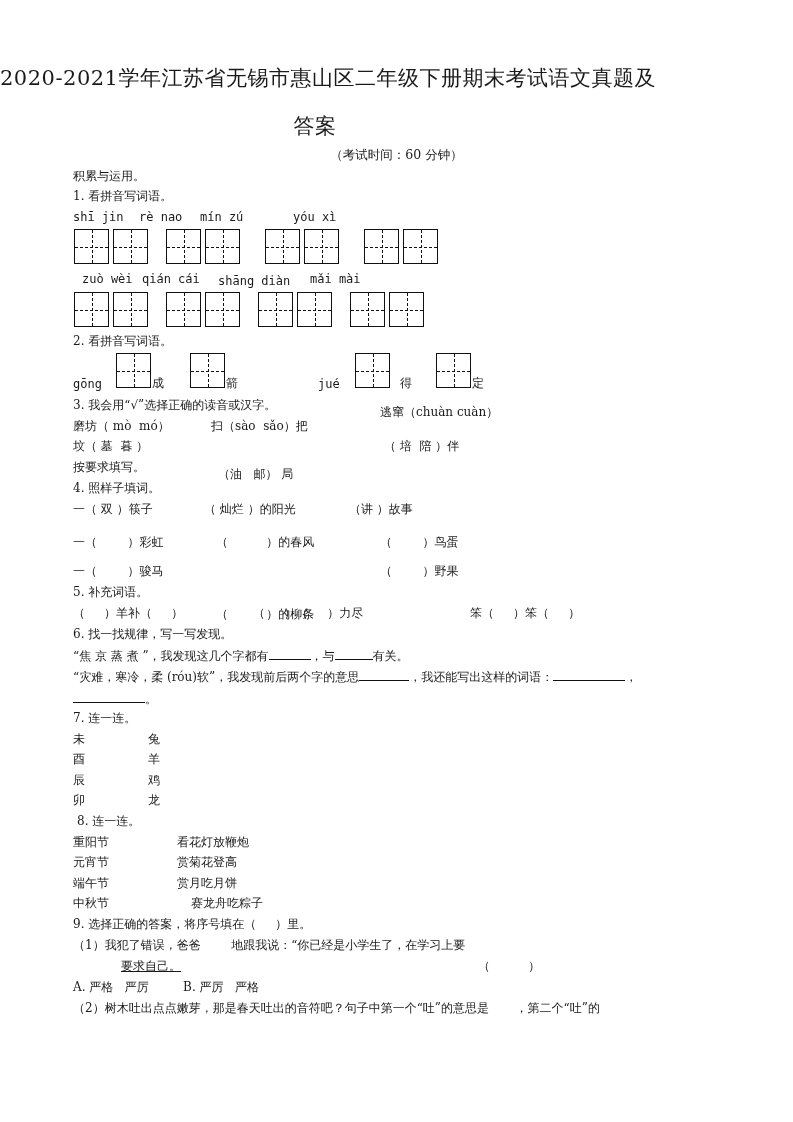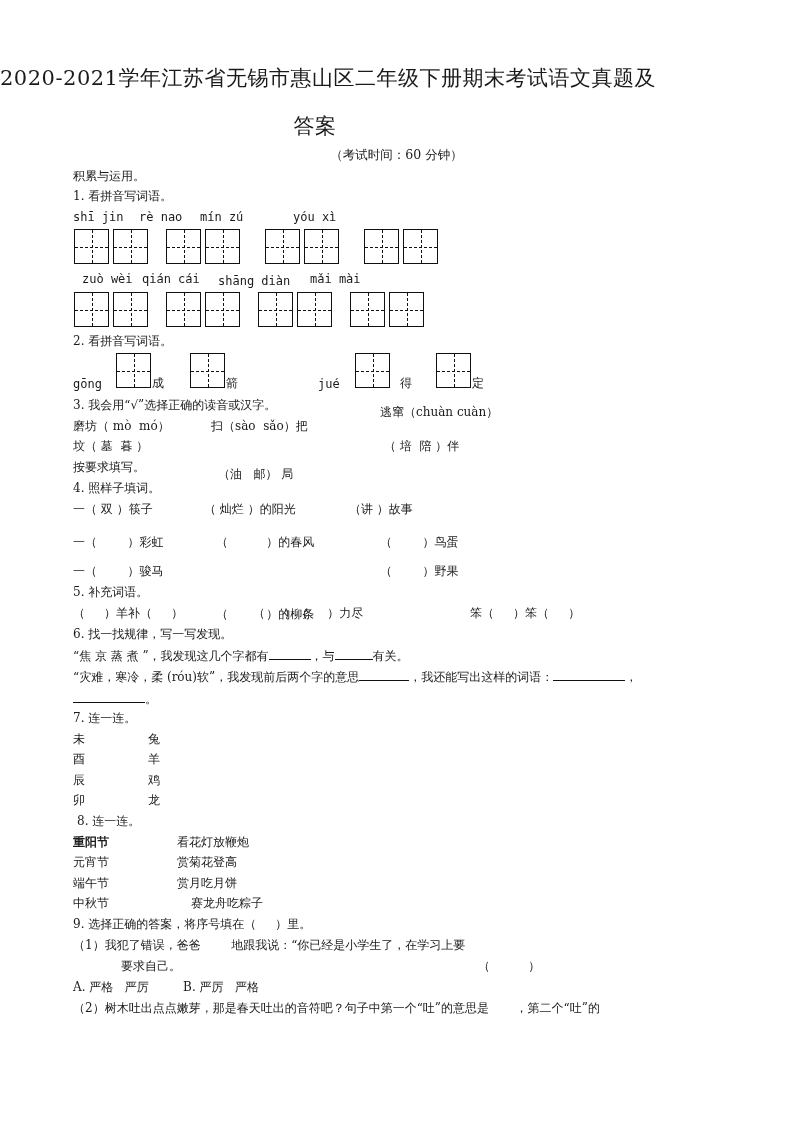--- a/index.html
+++ b/index.html
@@ -99,27 +99,27 @@
 <div class="abs t" style="left:73px; top:731px;">未</div>
 <div class="abs t" style="left:148px; top:731px;">兔</div>
 <div class="abs t" style="left:73px; top:751px;">酉</div>
 <div class="abs t" style="left:148px; top:751px;">羊</div>
 <div class="abs t" style="left:73px; top:772px;">辰</div>
 <div class="abs t" style="left:148px; top:772px;">鸡</div>
 <div class="abs t" style="left:73px; top:792px;">卯</div>
 <div class="abs t" style="left:148px; top:792px;">龙</div>
 
 <div class="abs t" style="left:77px; top:813px;">8. 连一连。</div>
-<div class="abs t" style="left:73px; top:834px;font-weight:bold;">重阳节</div>
+<div class="abs t" style="left:73px; top:834px;">重阳节</div>
 <div class="abs t" style="left:177px; top:834px;">看花灯放鞭炮</div>
 <div class="abs t" style="left:73px; top:854px;">元宵节</div>
 <div class="abs t" style="left:177px; top:854px;">赏菊花登高</div>
 <div class="abs t" style="left:73px; top:875px;">端午节</div>
 <div class="abs t" style="left:177px; top:875px;">赏月吃月饼</div>
 <div class="abs t" style="left:73px; top:895px;">中秋节</div>
 <div class="abs t" style="left:191px; top:895px;">赛龙舟吃粽子</div>
 
 <div class="abs t" style="left:73px; top:916px;">9. 选择正确的答案，将序号填在（     ）里。</div>
 <div class="abs t" style="left:73px; top:937px;">（1）我犯了错误，爸爸        地跟我说：“你已经是小学生了，在学习上要</div>
-<div class="abs t" style="left:121px; top:958px;">要求自己。</div>
+<div class="abs t" style="left:121px; top:958px;text-decoration:underline;">要求自己。</div>
 <div class="abs t" style="left:478px; top:958px;">（          ）</div>
 <div class="abs t" style="left:73px; top:979px;">A. 严格   严厉         B. 严厉   严格</div>
 <div class="abs t" style="left:73px; top:1000px;">（2）树木吐出点点嫩芽，那是春天吐出的音符吧？句子中第一个“吐”的意思是       ，第二个“吐”的</div>
 
 </body></html>

